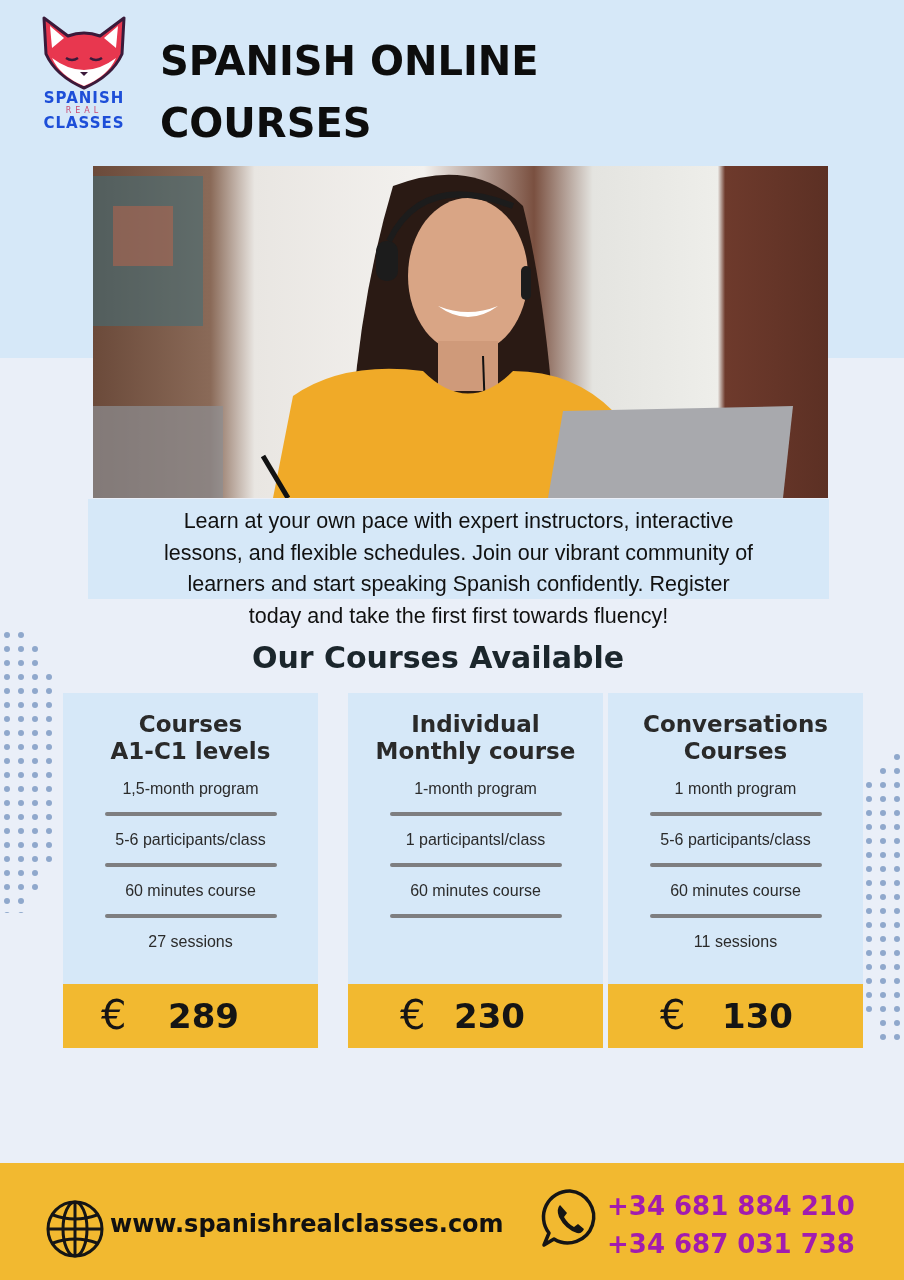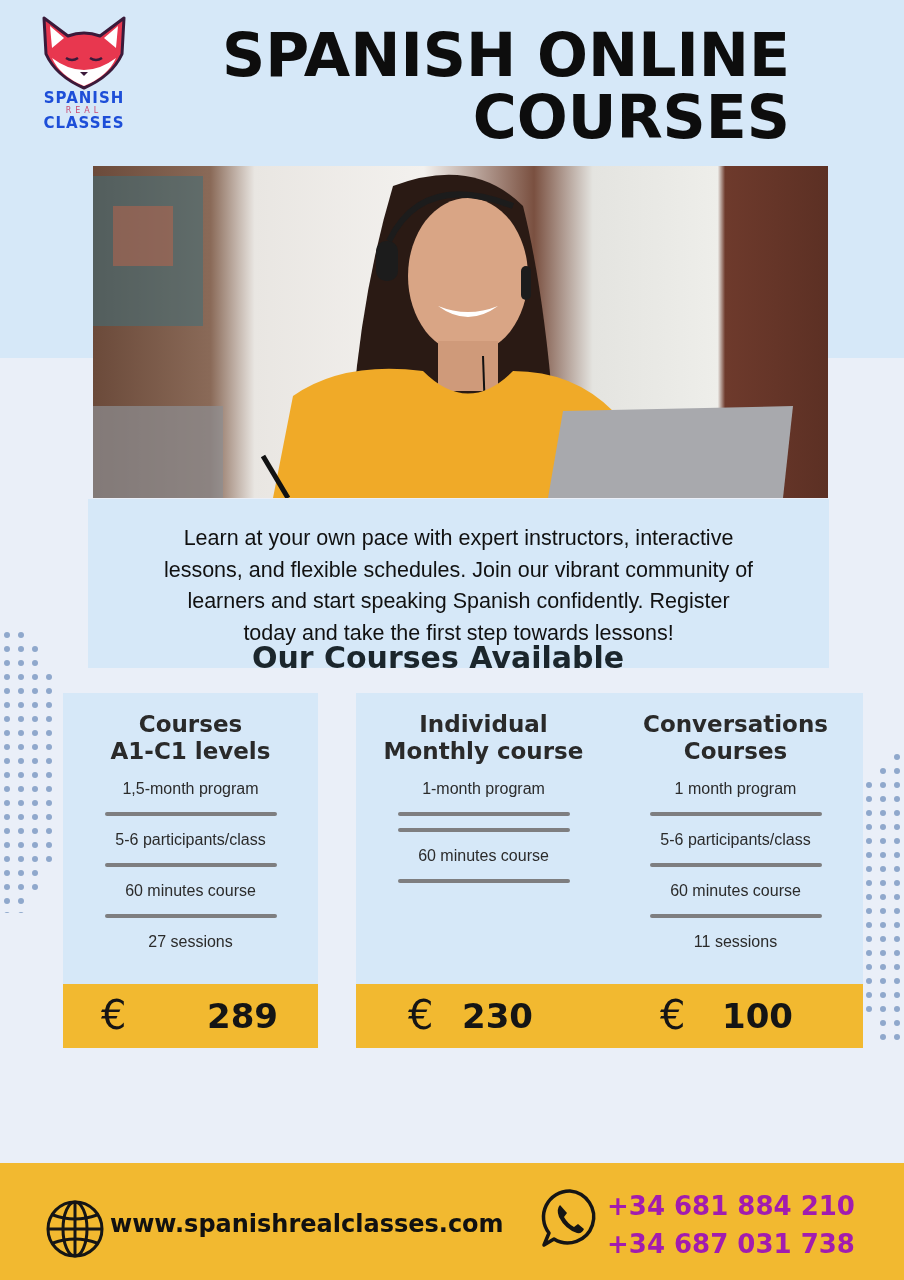--- a/index.html
+++ b/index.html
@@ -3,25 +3,25 @@
 <meta charset="utf-8">
 <style>
   html, body { margin:0; padding:0; }
   body { width:904px; height:1280px; position:relative; overflow:hidden;
          background:#eaeff8; font-family:"Liberation Sans", sans-serif; color:#1c1c1c; }
   .top-band { position:absolute; left:0; top:0; width:904px; height:358px; background:#d6e8f8; }
   .logo { position:absolute; left:30px; top:14px; width:108px; height:130px; text-align:center; }
   .logo svg { display:block; margin:0 auto; }
   .logo .l1, .logo .l3 { font-family:"DejaVu Sans", sans-serif; font-weight:bold; font-size:15px; letter-spacing:1px; color:#1d4ed8; line-height:16px; }
   .logo .l2 { font-family:"DejaVu Sans", sans-serif; font-size:8px; letter-spacing:4px; color:#c94a72; line-height:9px; }
-  .title { position:absolute; left:160px; top:24px; width:630px; text-align:right;
-           font-family:"DejaVu Sans", sans-serif; font-weight:bold; font-size:60px; line-height:62px; color:#0d0d0d; letter-spacing:0px; }
+  .title { position:absolute; left:160px; top:30px; width:630px; text-align:left;
+           font-family:"DejaVu Sans", sans-serif; font-weight:bold; font-size:40px; line-height:62px; color:#0d0d0d; letter-spacing:0px; }
   .photo { position:absolute; left:93px; top:166px; width:735px; height:332px; overflow:hidden; background:#c9b9a8; }
-  .intro { position:absolute; left:88px; top:499px; width:741px; height:169px; background:#d6e8f8;
-           text-align:center; font-size:21.5px; line-height:31.5px; color:#111; padding-top:24px; box-sizing:border-box; }
+  .intro { position:absolute; left:88px; top:499px; width:741px; height:100px; background:#d6e8f8;
+           text-align:center; font-size:21.5px; line-height:31.5px; color:#111; padding-top:7px; box-sizing:border-box; }
   .section-title { position:absolute; left:0; top:640px; width:876px; text-align:center;
            font-family:"DejaVu Sans", sans-serif; font-weight:bold; font-size:30px; color:#1b262c; }
   .dots { position:absolute; }
   .card { position:absolute; top:693px; width:255px; height:355px; background:#d6e8f8; }
   .card .name { text-align:center; font-family:"DejaVu Sans", sans-serif; font-weight:bold; font-size:23px; line-height:27px; color:#2a2a2a; margin-top:18px; }
   .card ul { list-style:none; margin:12px 0 8px 0; padding:0; }
   .card li { text-align:center; font-size:16px; color:#2b2b2b; height:24px; line-height:24px; }
   .card .sep { width:172px; height:4px; background:#7e7e80; margin:11px auto 12px auto; border-radius:2px; }
   .price { position:absolute; left:0; bottom:0; width:255px; height:64px; background:#f2b930;
            font-family:"DejaVu Sans", sans-serif; font-weight:bold; color:#151515; }
@@ -95,21 +95,21 @@
     <path d="M470 245 L700 240 L690 332 L455 332 Z" fill="#a8a9ad"></path>
 
     <line x1="170" y1="290" x2="195" y2="332" stroke="#111" stroke-width="5"></line>
   </svg>
 </div>
 
 <div class="intro">
   <div>Learn at your own pace with expert instructors, interactive</div>
   <div>lessons, and flexible schedules. Join our vibrant community of</div>
   <div>learners and start speaking Spanish confidently. Register</div>
-  <div>today and take the first step towards lessons!</div>
+  <div>today and take the first first towards fluency!</div>
 </div>
 
 <div class="section-title">Our Courses Available</div>
 
 <svg class="dots" style="left:0;top:628px;" width="62" height="285">
   <defs>
       <pattern id="dp" width="14" height="14" patternUnits="userSpaceOnUse">
         <circle cx="7" cy="7" r="3" fill="#8fa8cc"></circle>
       </pattern>
     </defs>
@@ -133,32 +133,33 @@
     <li>1,5-month program</li>
     <div class="sep"></div>
     <li>5-6 participants/class</li>
     <div class="sep"></div>
     <li>60 minutes course</li>
     <div class="sep"></div>
     <li>27 sessions</li>
   </ul>
   <div class="price">
     <span class="eur" style="left:38px;">€</span>
-    <span class="amt" style="left:105px;margin-left:39px;">289</span>
-  </div>
-</div>
-
-<div class="card" style="left:356px;">
+    <span class="amt" style="left:105px;">289</span>
+  </div>
+</div>
+
+<div class="card" style="left:348px;">
   <div class="name">
     <div>Individual</div>
     <div>Monthly course</div>
   </div>
   <ul>
     <li>1-month program</li>
     <div class="sep"></div>
+    <li>1 participantsl/class</li>
     <div class="sep"></div>
     <li>60  minutes course</li>
     <div class="sep"></div>
   </ul>
   <div class="price">
     <span class="eur" style="left:52px;">€</span>
     <span class="amt" style="left:106px;">230</span>
   </div>
 </div>
 
@@ -171,21 +172,21 @@
     <li>1 month program</li>
     <div class="sep"></div>
     <li>5-6 participants/class</li>
     <div class="sep"></div>
     <li>60 minutes course</li>
     <div class="sep"></div>
     <li>11 sessions</li>
   </ul>
   <div class="price">
     <span class="eur" style="left:52px;">€</span>
-    <span class="amt" style="left:114px;">100</span>
+    <span class="amt" style="left:114px;">130</span>
   </div>
 </div>
 
 <div class="footer">
   <svg class="globe" width="60" height="60" viewBox="0 0 60 60">
     <circle cx="30" cy="30" r="27" fill="none" stroke="#151515" stroke-width="3"></circle>
     <ellipse cx="30" cy="30" rx="12" ry="27" fill="none" stroke="#151515" stroke-width="3"></ellipse>
     <line x1="30" y1="3" x2="30" y2="57" stroke="#151515" stroke-width="3"></line>
     <line x1="3" y1="30" x2="57" y2="30" stroke="#151515" stroke-width="3"></line>
     <path d="M8 16 Q30 24 52 16" fill="none" stroke="#151515" stroke-width="3"></path>

